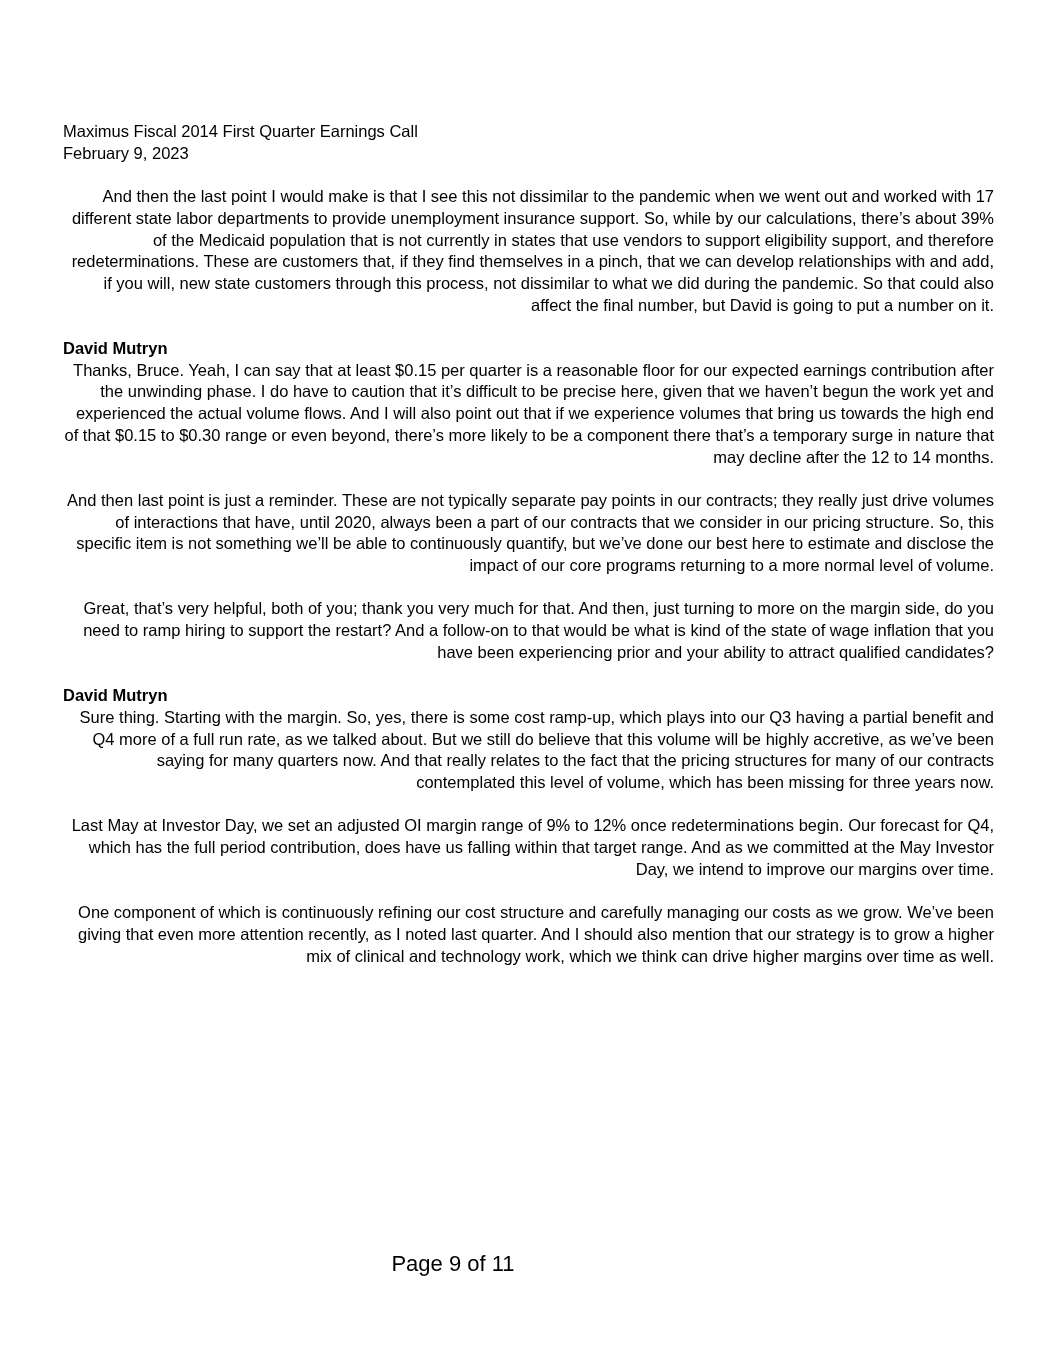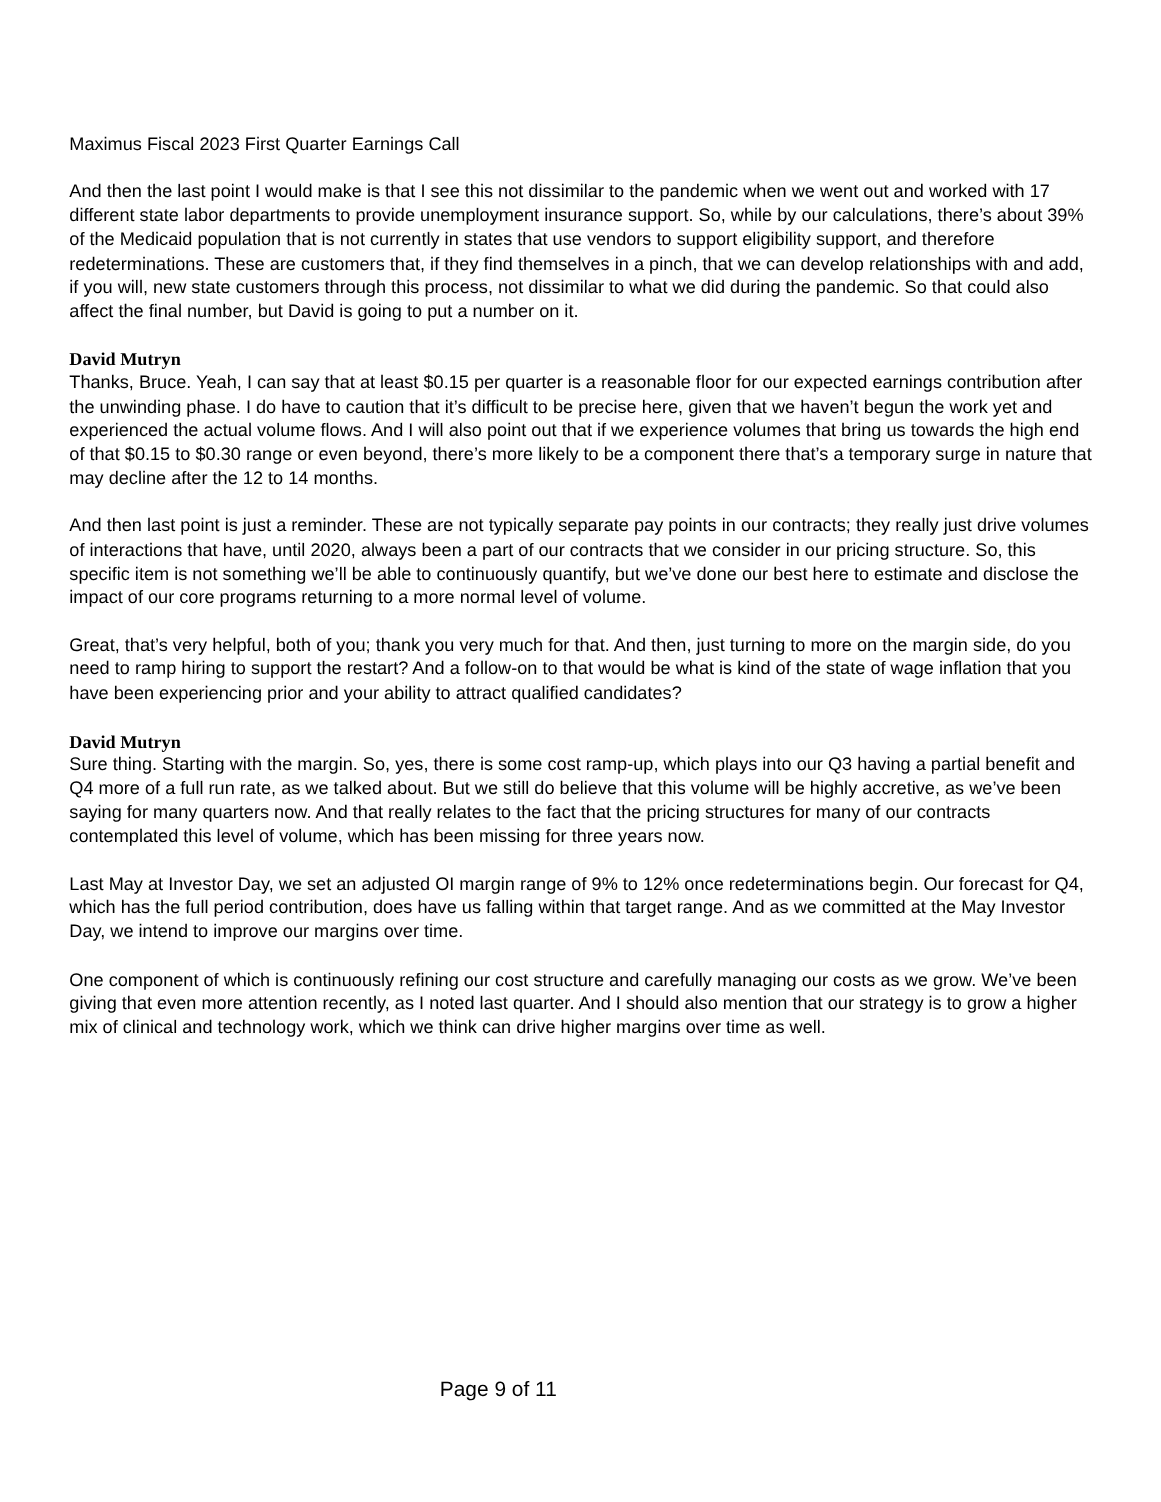--- a/index.html
+++ b/index.html
@@ -25,42 +25,43 @@
   }
   .doc-header {
     margin: 0 0 21.7px 0;
   }
   .doc-header div {
     margin: 0;
   }
   .block-paragraph {
     margin: 0 0 21.7px 0;
     white-space: pre-wrap;
+    text-align: right;
   }
   .block-speaker {
     margin: 0;
     font-weight: bold;
-    font-family: Liberation Serif, serif;
   }
   .doc-footer {
     position: absolute;
     left: 0;
     top: 1253px;
     width: 906px;
     text-align: center;
-    font-size: 19px;
+    font-size: 22px;
     line-height: 21.7px;
   }
 </style>
 </head>
 <body>
 
 <div class="page">
   <div class="doc-header">
-    <div>Maximus Fiscal 2023 First Quarter Earnings Call</div>
+    <div>Maximus Fiscal 2014 First Quarter Earnings Call</div>
+    <div>February 9, 2023</div>
   </div>
 
   <div class="block-paragraph">And then the last point I would make is that I see this not dissimilar to the pandemic when we went out and worked with 17 different state labor departments to provide unemployment insurance support. So, while by our calculations, there’s about 39% of the Medicaid population that is not currently in states that use vendors to support eligibility support, and therefore redeterminations. These are customers that, if they find themselves in a pinch, that we can develop relationships with and add, if you will, new state customers through this process, not dissimilar to what we did during the pandemic. So that could also affect the final number, but David is going to put a number on it.</div>
   <div class="block-speaker">David Mutryn</div>
   <div class="block-paragraph">Thanks, Bruce. Yeah, I can say that at least $0.15 per quarter is a reasonable floor for our expected earnings contribution after the unwinding phase. I do have to caution that it’s difficult to be precise here, given that we haven’t begun the work yet and experienced the actual volume flows. And I will also point out that if we experience volumes that bring us towards the high end of that $0.15 to $0.30 range or even beyond, there’s more likely to be a component there that’s a temporary surge in nature that may decline after the 12 to 14 months.</div>
   <div class="block-paragraph">And then last point is just a reminder. These are not typically separate pay points in our contracts; they really just drive volumes of interactions that have, until 2020, always been a part of our contracts that we consider in our pricing structure. So, this specific item is not something we’ll be able to continuously quantify, but we’ve done our best here to estimate and disclose the impact of our core programs returning to a more normal level of volume.</div>
   <div class="block-paragraph">Great, that’s very helpful, both of you; thank you very much for that. And then, just turning to more on the margin side, do you need to ramp hiring to support the restart? And a follow-on to that would be what is kind of the state of wage inflation that you have been experiencing prior and your ability to attract qualified candidates?</div>
   <div class="block-speaker">David Mutryn</div>
   <div class="block-paragraph">Sure thing. Starting with the margin. So, yes, there is some cost ramp-up, which plays into our Q3 having a partial benefit and Q4 more of a full run rate, as we talked about. But we still do believe that this volume will be highly accretive, as we’ve been saying for many quarters now. And that really relates to the fact that the pricing structures for many of our contracts contemplated this level of volume, which has been missing for three years now.</div>
   <div class="block-paragraph">Last May at Investor Day, we set an adjusted OI margin range of 9% to 12% once redeterminations begin. Our forecast for Q4, which has the full period contribution, does have us falling within that target range. And as we committed at the May Investor Day, we intend to improve our margins over time.</div>

